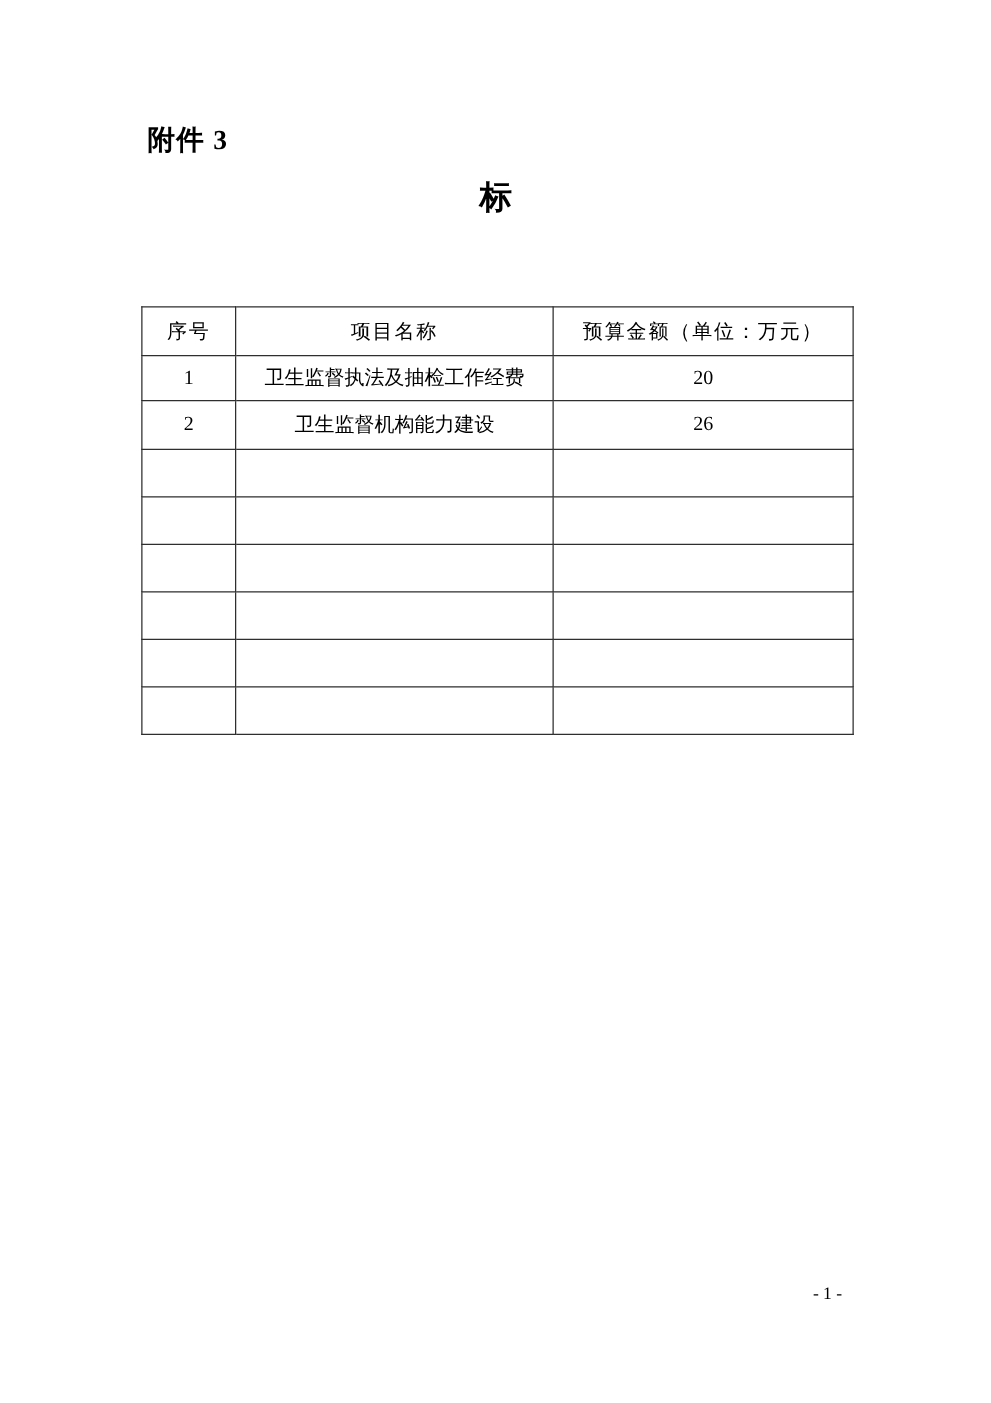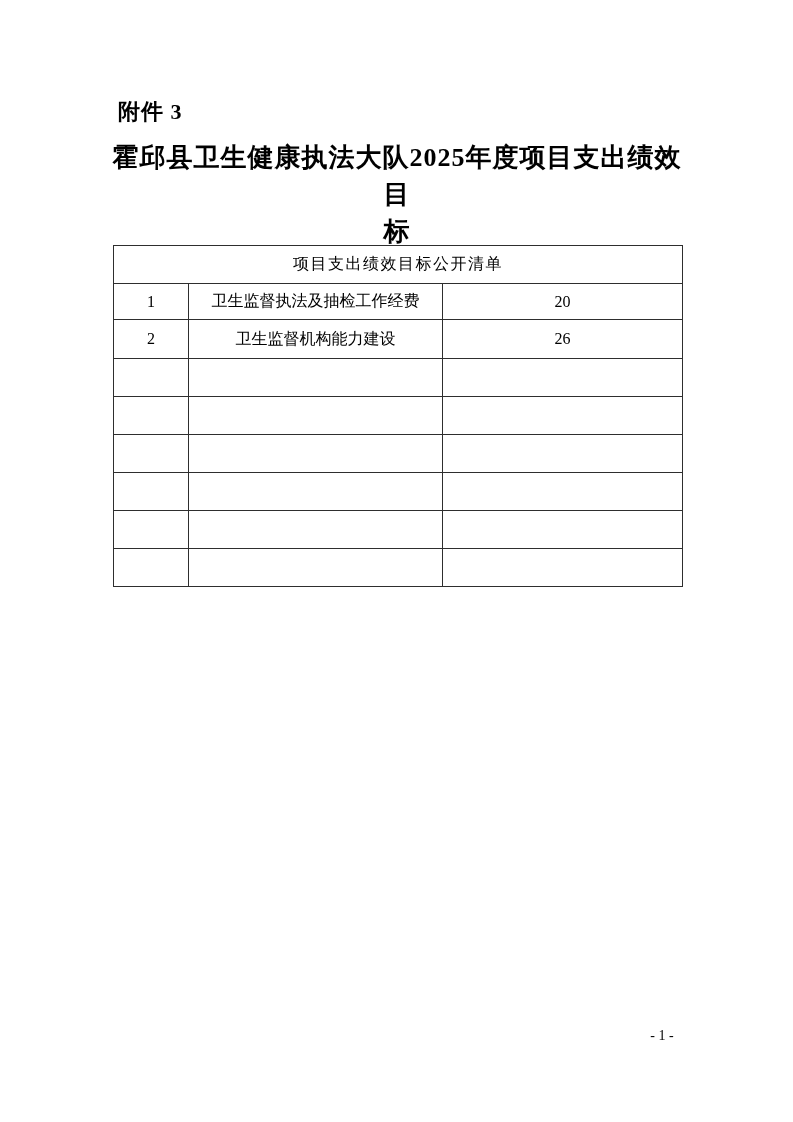--- a/index.html
+++ b/index.html
@@ -69,33 +69,34 @@
   }
 </style>
 </head>
 <body>
 
 <div class="page">
 
   <div class="attachment-label">附件 3</div>
 
   <div class="doc-title">
-    <div>霍邱县卫生健康执法大队2025年度项目支出绩效目</div>
     <div>标</div>
   </div>
 
   <table class="perf-table">
     <colgroup>
       <col style="width:75px">
       <col style="width:254px">
       <col style="width:240px">
     </colgroup>
     <tbody>
-      <tr class="row-caption">
-        <td class="caption-cell" colspan="3">项目支出绩效目标公开清单</td>
+      <tr class="row-header">
+        <td class="header-cell">序号</td>
+        <td class="header-cell">项目名称</td>
+        <td class="header-cell">预算金额（单位：万元）</td>
       </tr>
       <tr class="row-data1">
         <td>1</td>
         <td>卫生监督执法及抽检工作经费</td>
         <td>20</td>
       </tr>
       <tr class="row-data2">
         <td>2</td>
         <td>卫生监督机构能力建设</td>
         <td>26</td>

